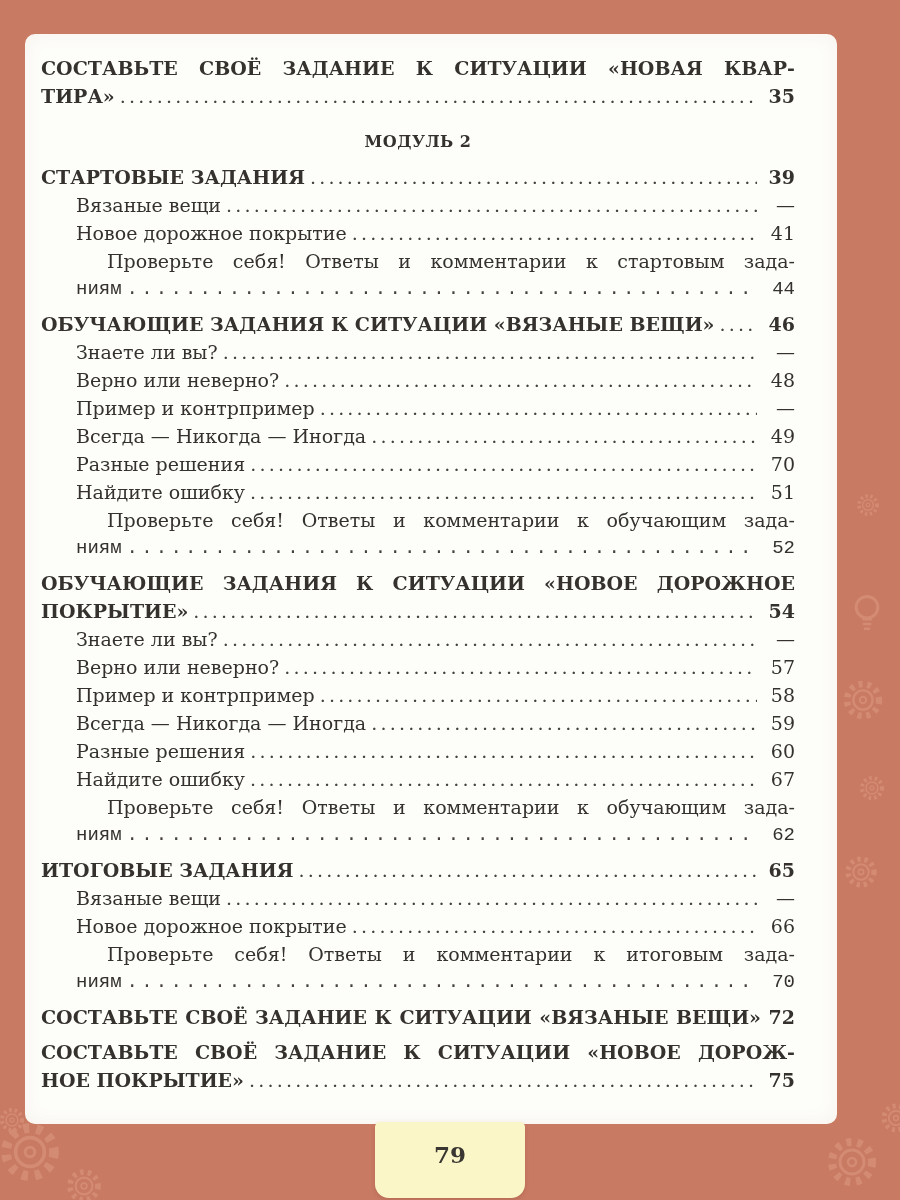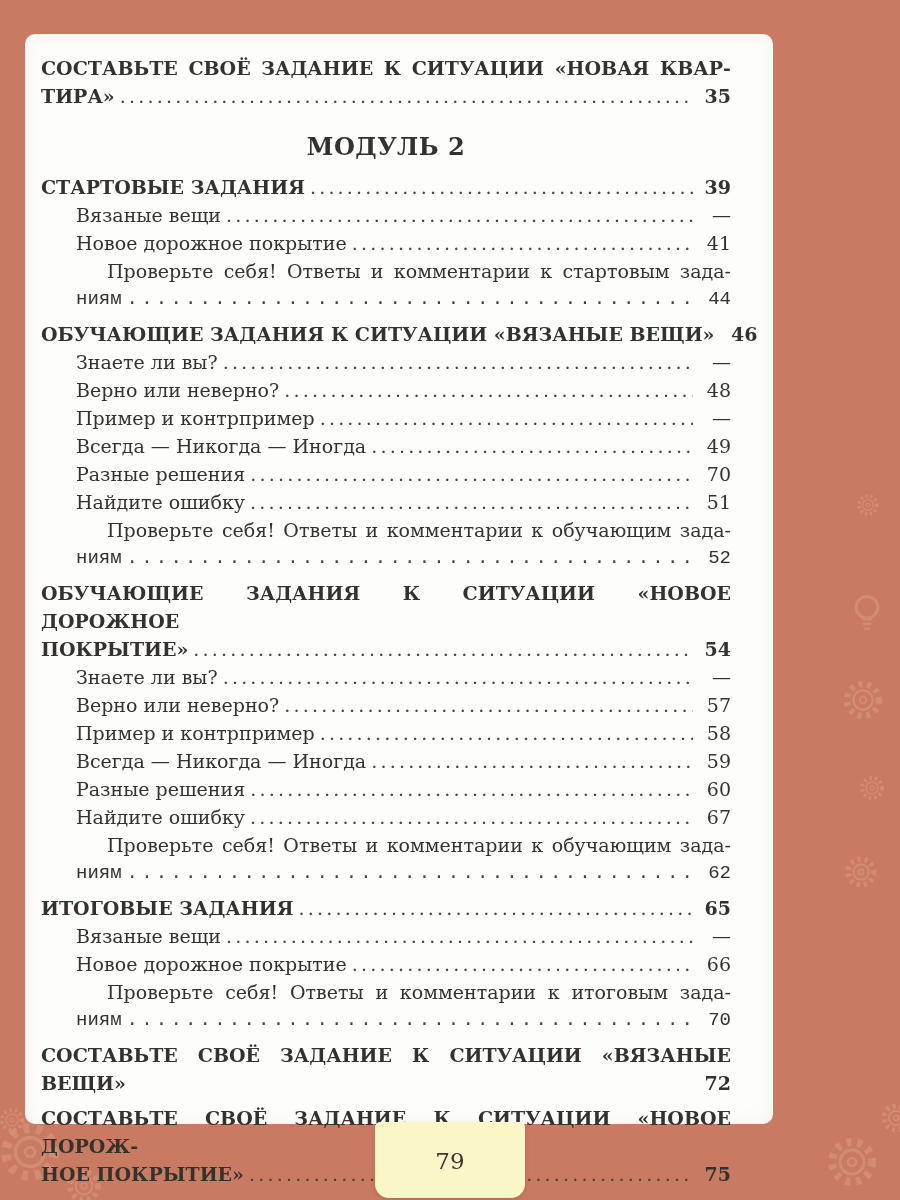--- a/index.html
+++ b/index.html
@@ -5,21 +5,21 @@
 <style>
   :root{
     --frame:#c97a63; --page:#fdfdfa; --tab:#faf6c8; --text:#35322e; --decor:#df9d87;
   }
   *{margin:0;padding:0;box-sizing:border-box;}
   html,body{width:900px;height:1200px;}
   body{font-family:"DejaVu Serif","Liberation Serif",serif;background:#fff;}
   .book{position:relative;width:900px;height:1200px;background:var(--frame);overflow:hidden;}
   .decor{position:absolute;left:0;top:0;width:900px;height:1200px;color:var(--decor);}
   .page{
-    position:absolute;left:25px;top:34px;width:748px;height:1090px;
+    position:absolute;left:25px;top:34px;width:812px;height:1090px;
     background:var(--page);border-radius:10px;
     padding:20px 42px 0 16px;
     box-shadow:inset 0 0 18px rgba(190,120,95,0.08);
   }
   .toc{color:var(--text);font-size:19px;}
   .toc-entry{line-height:28px;}
   .toc-entry.caps{font-weight:700;}
   .toc-entry.lvl0{margin-top:7px;}
   #toc-before .toc-entry.lvl0{margin-top:0;}
   .fill-line{text-align:justify;text-align-last:justify;}
@@ -29,29 +29,29 @@
   .lvl2 .last-line{padding-left:35px;font-family:Liberation Mono, monospace;}
   .last-line .t{flex:0 0 auto;white-space:nowrap;}
   .dots{
     flex:1 1 auto;overflow:hidden;white-space:nowrap;
     margin-left:5px;margin-right:6px;
     letter-spacing:3.2px;color:#45413c;font-weight:400;
   }
   .dots::before{content:"........................................................................................................................";}
   .pg{flex:0 0 auto;min-width:32px;text-align:right;}
   .module-header{
-    text-align:center;font-size:24px;font-weight:700;letter-spacing:0.5px;
+    text-align:center;font-size:16px;font-weight:700;letter-spacing:0.5px;
     margin:22px 0 12px;color:var(--text);
   }
   .page-tab{
     position:absolute;left:375px;top:1122px;width:150px;height:76px;
     background:var(--tab);border-radius:5px 5px 14px 14px;text-align:center;
     box-shadow:0 2px 4px rgba(120,60,40,0.22);
   }
-  .page-tab .num{display:inline-block;margin-top:26px;font-size:23px;font-weight:400;color:#3a3732;}
+  .page-tab .num{display:inline-block;margin-top:19px;font-size:23px;font-weight:700;color:#3a3732;}
 </style>
 </head>
 <body>
 
 <div class="book">
 
   <svg class="decor" viewBox="0 0 900 1200" aria-hidden="true">
     <defs>
       <g id="gear">
         <circle r="20" fill="none" stroke="currentColor" stroke-width="8" stroke-dasharray="5 6"></circle>

